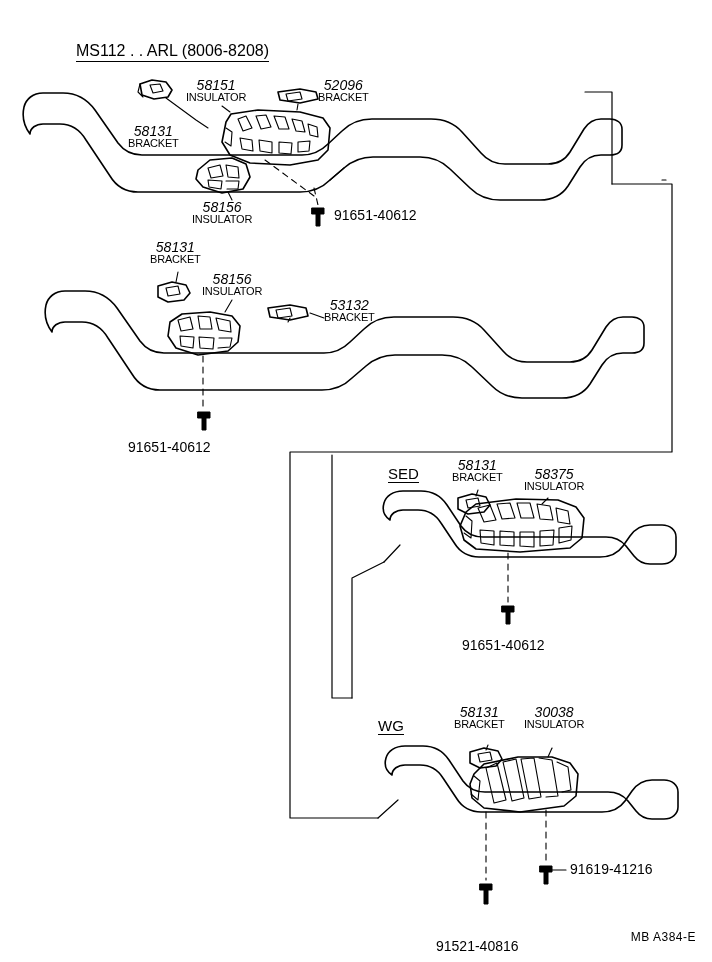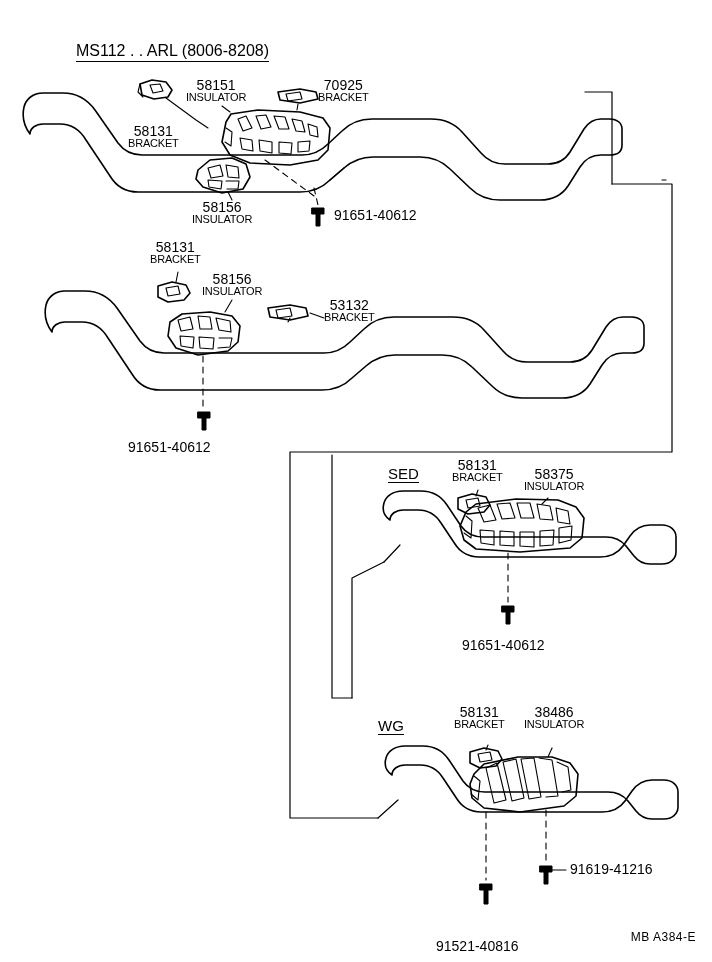--- a/index.html
+++ b/index.html
@@ -30,20 +30,21 @@
   .lbl {
     position: absolute;
     white-space: nowrap;
     line-height: 1.02;
     letter-spacing: 0px;
   }
   .lbl .num {
     display: block;
     font-size: 14px;
     font-family: "Liberation Sans", sans-serif;
+    font-style: italic;
   }
   .lbl .sub {
     display: block;
     font-size: 11px;
     font-family: "Liberation Sans", sans-serif;
     letter-spacing: -0.2px;
   }
   .lbl.center { text-align: center; }
   .title {
     position: absolute;
@@ -254,21 +255,21 @@
   </svg>
 
   <div class="title">MS112 . . ARL (8006-8208)</div>
 
   <div class="lbl center" style="left:186px; top:78px;">
     <span class="num">58151</span>
     <span class="sub">INSULATOR</span>
   </div>
 
   <div class="lbl center" style="left:318px; top:78px;">
-    <span class="num">70925</span>
+    <span class="num">52096</span>
     <span class="sub">BRACKET</span>
   </div>
 
   <div class="lbl center" style="left:128px; top:124px;">
     <span class="num">58131</span>
     <span class="sub">BRACKET</span>
   </div>
 
   <div class="lbl center" style="left:192px; top:200px;">
     <span class="num">58156</span>
@@ -299,21 +300,21 @@
     <span class="num">58375</span>
     <span class="sub">INSULATOR</span>
   </div>
 
   <div class="lbl center" style="left:454px; top:705px;">
     <span class="num">58131</span>
     <span class="sub">BRACKET</span>
   </div>
 
   <div class="lbl center" style="left:524px; top:705px;">
-    <span class="num">38486</span>
+    <span class="num">30038</span>
     <span class="sub">INSULATOR</span>
   </div>
 
   <div class="single" style="left:334px; top:207px;">91651-40612</div>
   <div class="single" style="left:128px; top:439px;">91651-40612</div>
   <div class="single" style="left:462px; top:637px;">91651-40612</div>
   <div class="single" style="left:570px; top:861px;">91619-41216</div>
   <div class="single" style="left:436px; top:938px;">91521-40816</div>
 
   <div class="grouptag" style="left:388px; top:465px;">SED</div>

